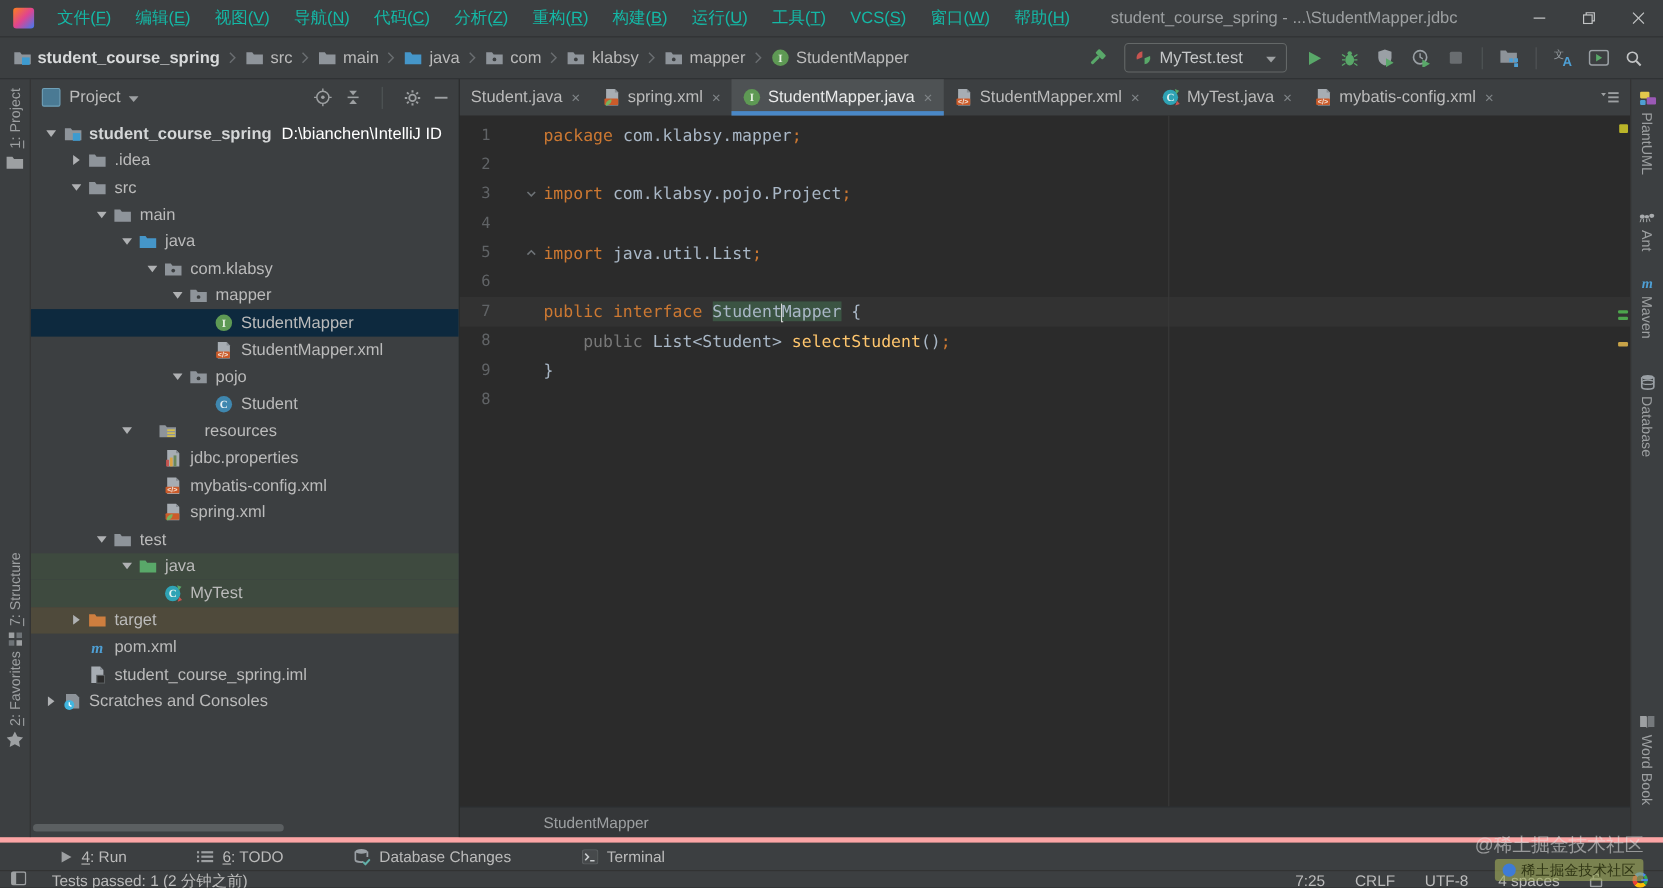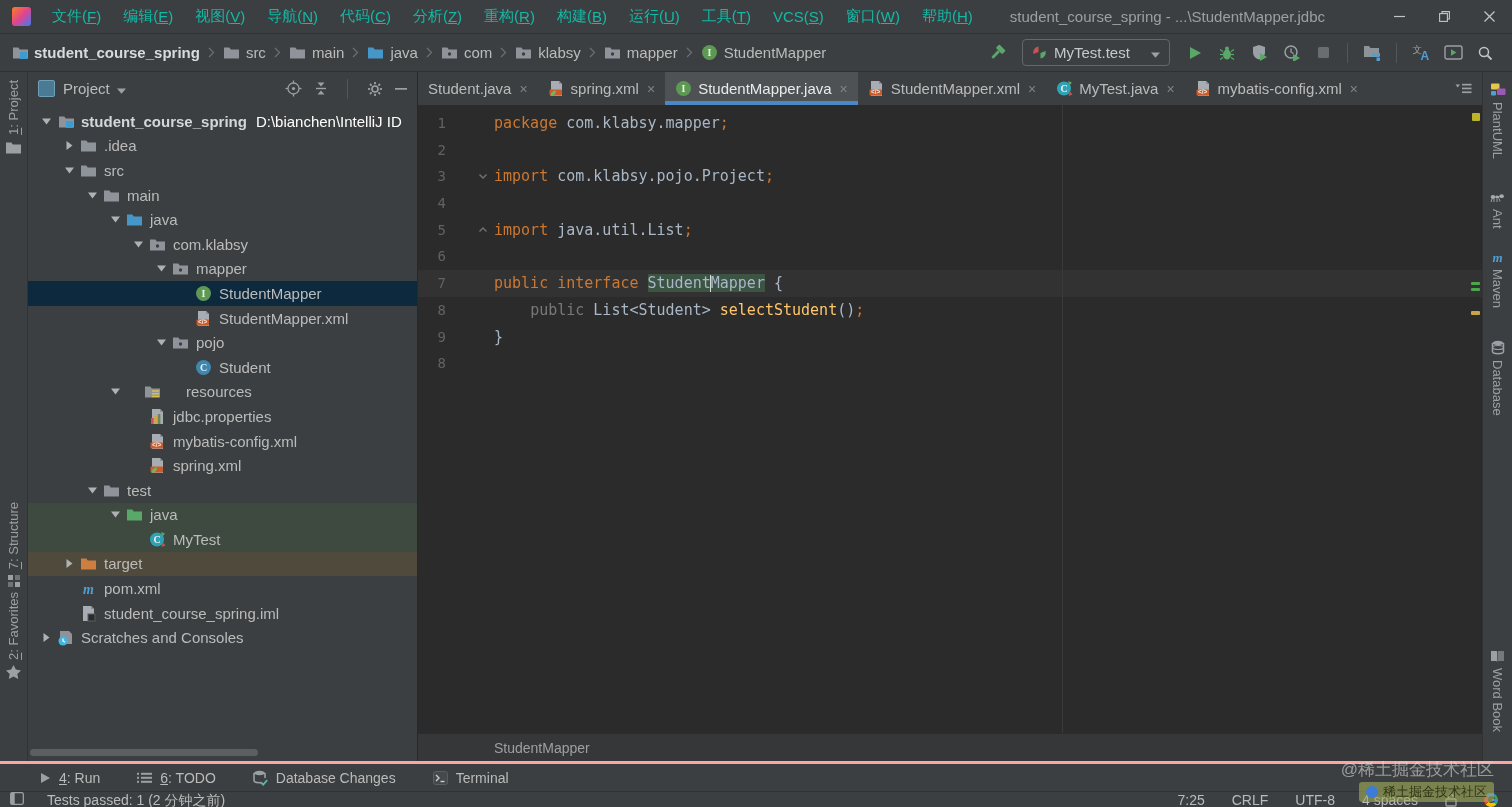--- a/index.html
+++ b/index.html
@@ -75,22 +75,22 @@
   .cline .src{padding-left:2px;}
   .kw{color:#CC7832;}.id{color:#A9B7C6;}.sc{color:#CC7832;}.gray{color:#787878;}.meth{color:#FFC66D;}
   .hl{background:#3B5443;}
   .caret{display:inline-block;width:2px;height:17px;background:#D8D8D8;vertical-align:middle;margin:0 -1px;}
   .estripe{position:absolute;top:0;right:0;bottom:0;width:13px;}
   .emark{position:absolute;border-radius:1px;}
   .ebreadcrumb{height:28px;background:#353739;border-top:1px solid #2A2C2E;display:flex;align-items:center;
     padding-left:76px;font-size:14px;color:#9DA0A2;flex:none;}
 
   
-  .bottombar{height:30px;background:#3C3F41;border-top:3px solid #fca5a5;display:flex;align-items:center;
-    padding-left:40px;gap:37px;font-size:14px;}
+  .bottombar{height:30px;background:#3C3F41;border-top:5px solid #fca5a5;display:flex;align-items:center;
+    padding-left:55px;gap:64px;font-size:14px;}
   .bb-item{display:flex;align-items:center;gap:8px;color:#BBBBBB;}
   .statusbar{height:16px;background:#3C3F41;display:flex;align-items:center;padding:0 10px;
     font-size:14px;color:#BBBBBB;border-top:1px solid #323232;line-height:16px;}
   .statusbar .sb-left{display:flex;align-items:flex-start;gap:23px;white-space:nowrap;}
   .statusbar .sb-right{margin-left:auto;display:flex;align-items:center;gap:27px;white-space:nowrap;padding-right:4px;}
   .gicon{width:14px;height:14px;border-radius:50%;position:relative;display:inline-block;flex:none;
     background:conic-gradient(from -45deg,#4285F4 0 90deg,#34A853 90deg 180deg,#FBBC05 180deg 270deg,#EA4335 270deg 360deg);}
   .gicon::after{content:"";position:absolute;inset:3.5px;background:#3C3F41;border-radius:50%;}
   .gicon::before{content:"";position:absolute;right:0;top:6px;width:6px;height:2.5px;background:#4285F4;z-index:2;}
 

